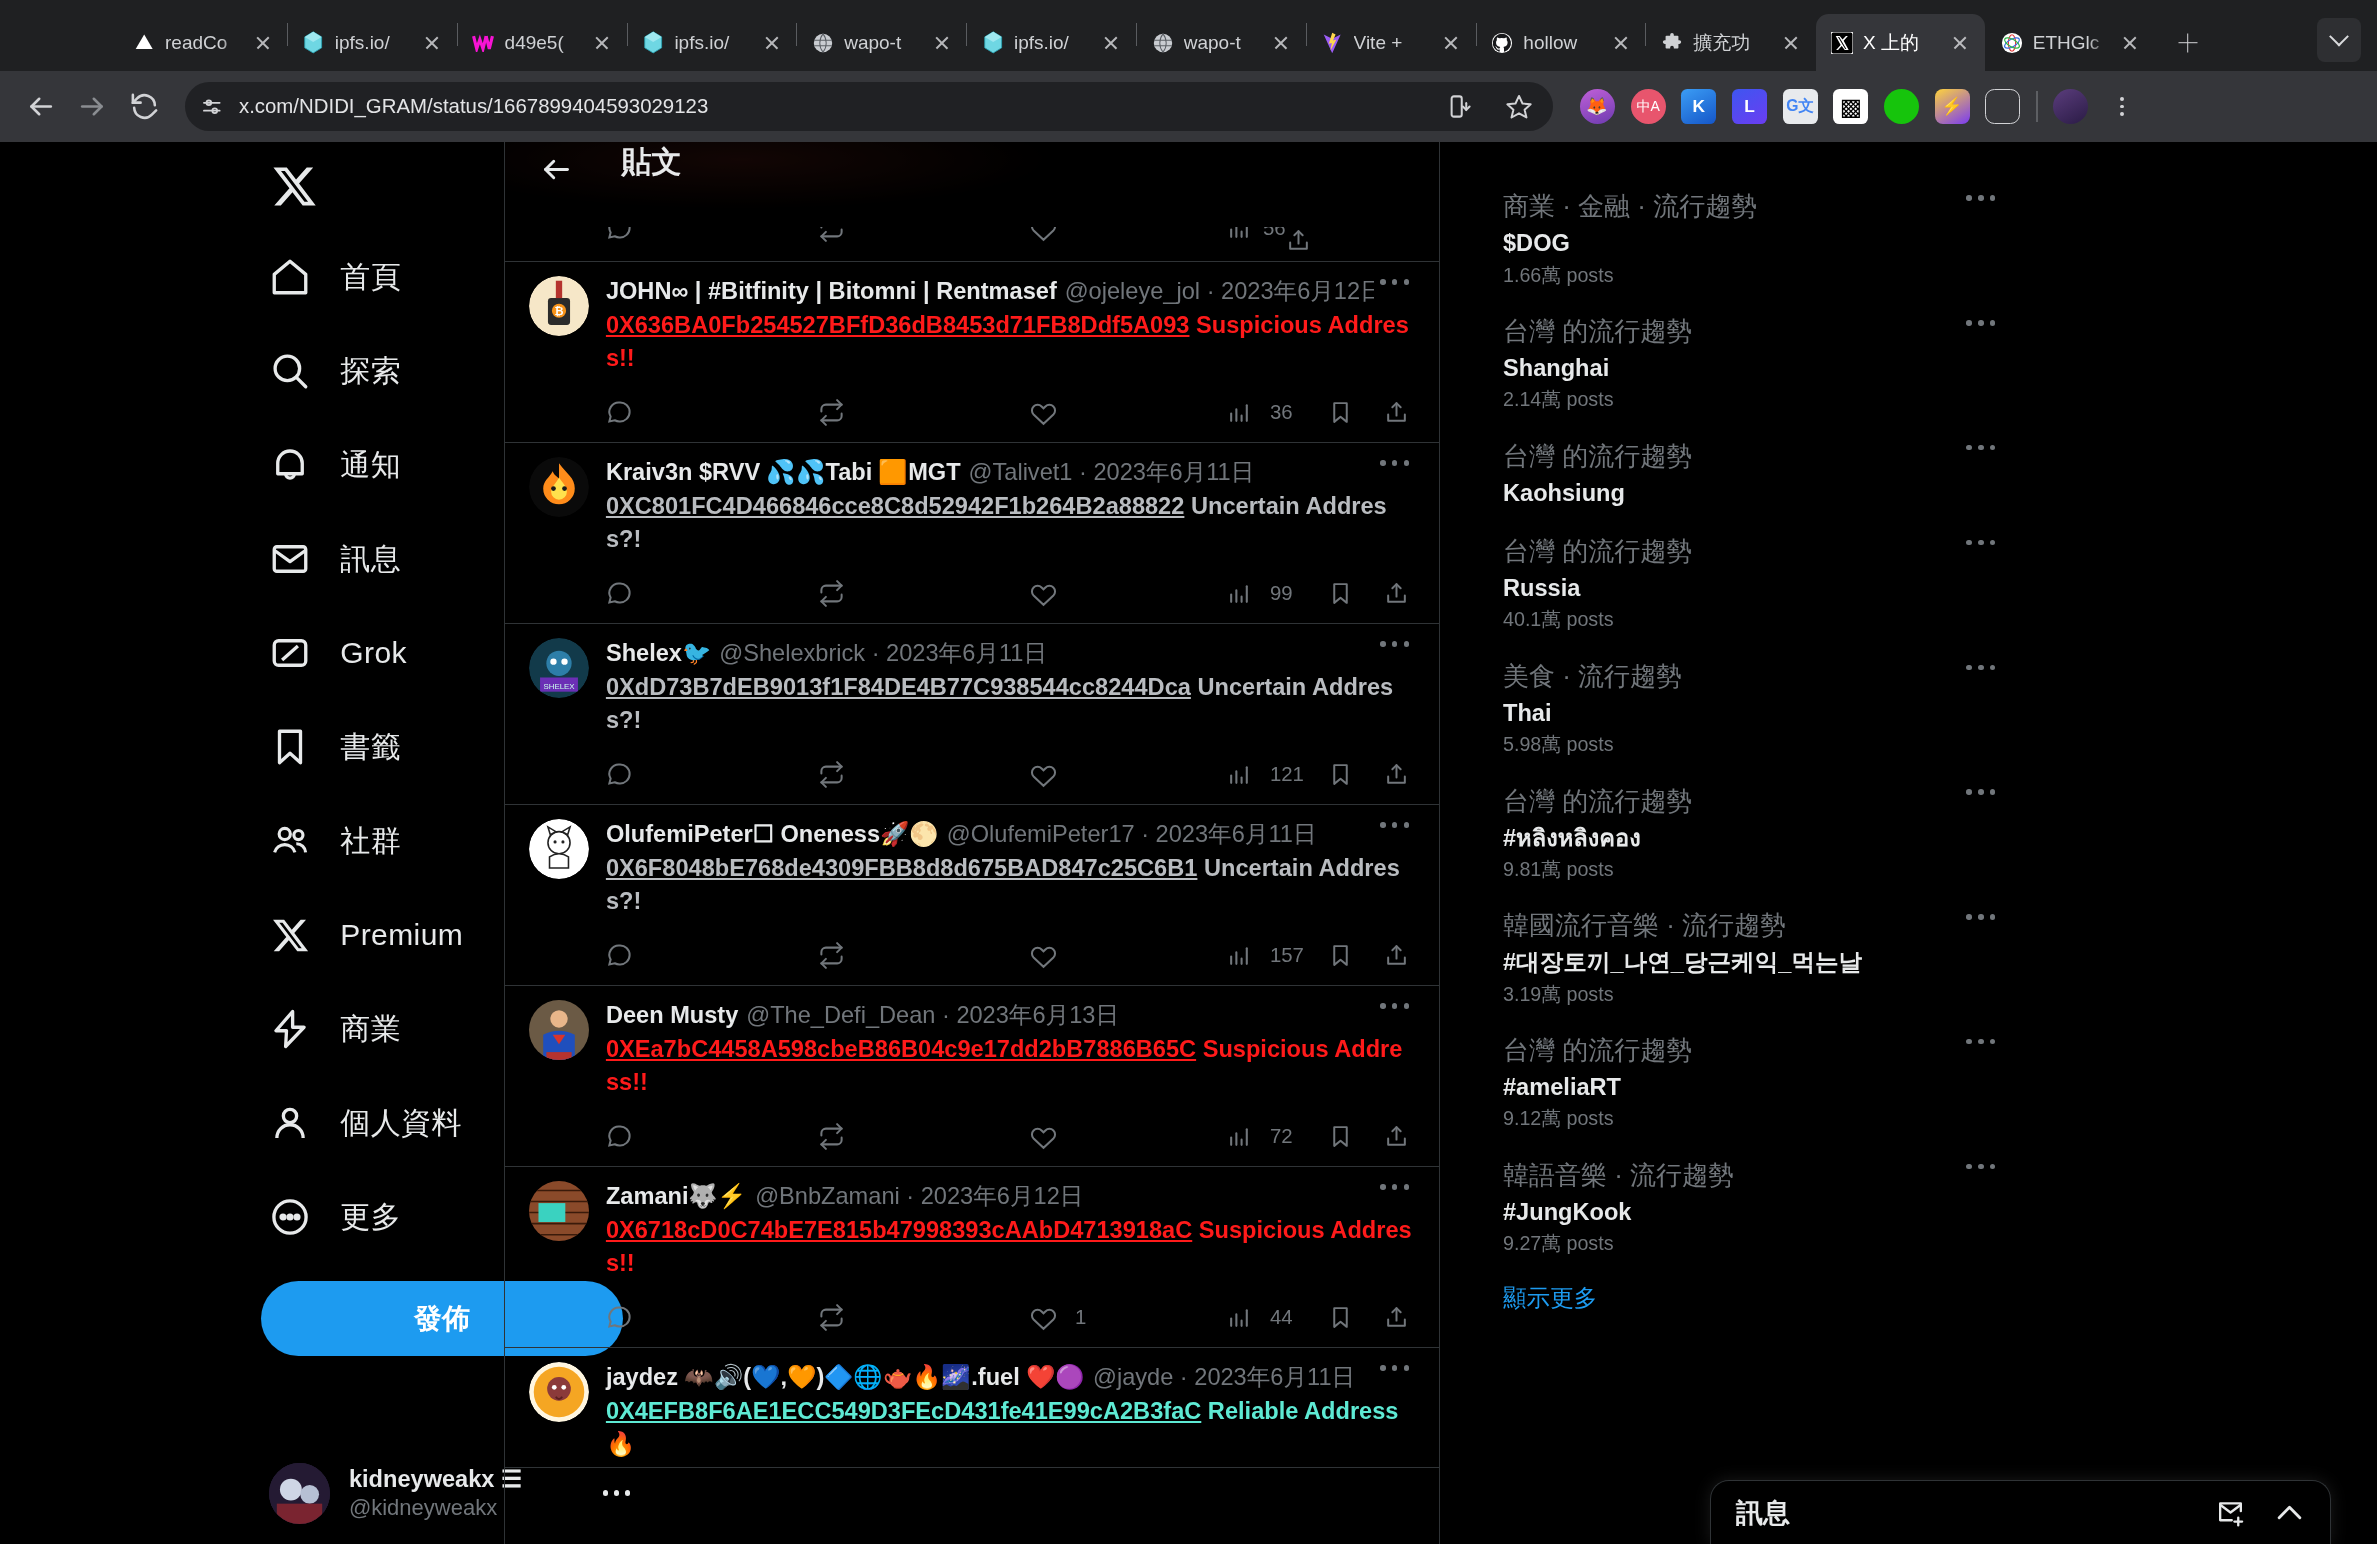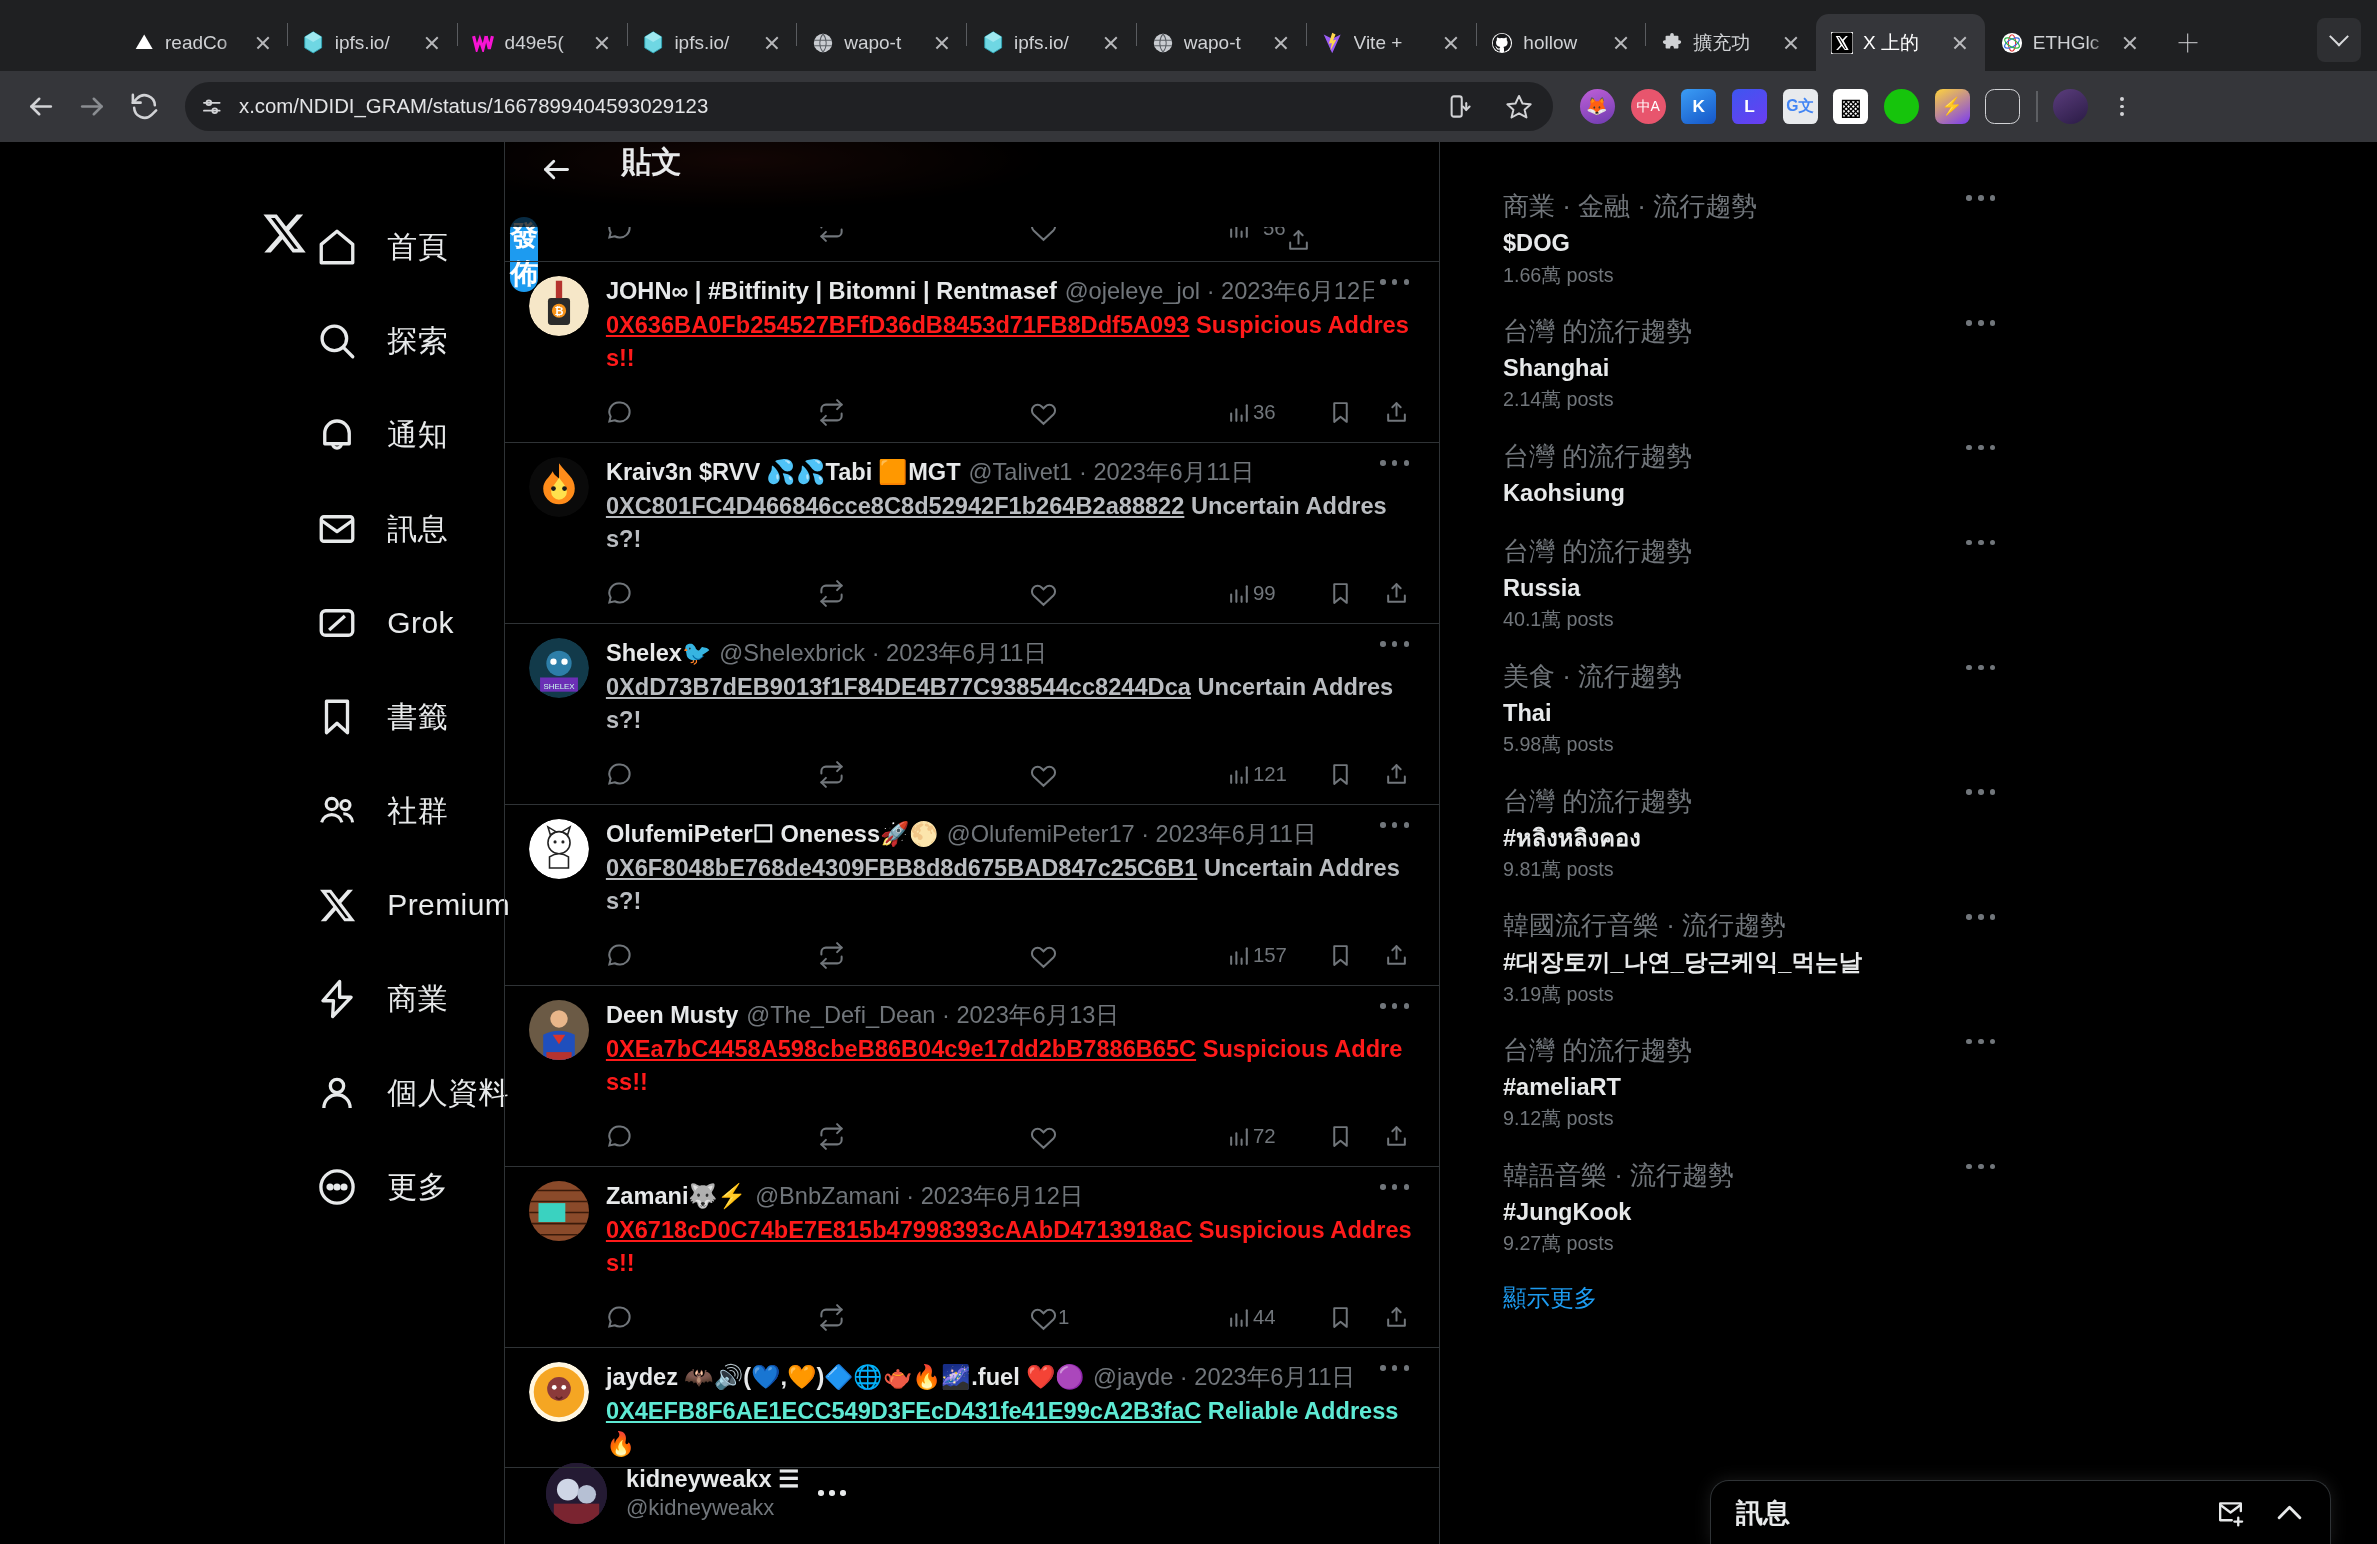--- a/index.html
+++ b/index.html
@@ -72,21 +72,21 @@
   .ext { width: 35px; height: 35px; border-radius: 6.3px; display: flex; align-items:center; justify-content:center; font-size: 17.3px; color:#fff; flex: 0 0 35px; }
   .vsep { width: 1.6px; height: 31px; background: #5d5f63; }
   .kebab { width: 36px; height: 36px; display:flex; flex-direction:column; align-items:center; justify-content:center; gap:3.9px; flex: 0 0 36px;}
   .kebab i { width: 3.9px; height: 3.9px; border-radius: 50%; background: #d2d3d6; display:block; }
 
   
   .page { flex: 1 1 auto; background: #000; display: flex; justify-content: center; overflow: hidden; position: relative; }
   .page-inner { width: 2249px; display: flex; gap: 0; }
 
   
-  .leftnav { width: 440px; flex: 0 0 440px; padding: 11px 0 0 197px; display: flex; flex-direction: row; margin-top: 47px; }
+  .leftnav { width: 440px; flex: 0 0 440px; padding: 11px 0 0 197px; display: flex; flex-direction: column; }
   .xlogo { width: 66px; height: 66px; display: flex; align-items: center; justify-content: center; margin-bottom: 11px; }
   .navitem { display: flex; align-items: center; gap: 27px; height: 94px; padding-left: 6.3px; }
   .navitem .ico { width: 46px; height: 46px; flex: 0 0 46px; display: flex; align-items: center; justify-content: center; }
   .navitem .lbl { font-size: 30px; color: #e7e9ea; font-weight: 400; letter-spacing: 0.4px; white-space: nowrap;}
   .postbtn {
     margin: 17.3px 0 0 0; width: 362px; height: 75px; border-radius: 38px; background: #1d9bf0;
     color: #fff; font-size: 28px; font-weight: 700; display: flex; align-items: center; justify-content: center;
   }
   .acct { margin-top: auto; margin-bottom: 7.9px; display: flex; align-items: center; gap: 19px; width: 377px; padding: 12.6px 7.9px; border-radius: 38px; }
   .acct .av { width: 61px; height: 61px; border-radius: 50%; flex: 0 0 61px; overflow: hidden; background: #2a2440; }
@@ -121,21 +121,21 @@
   .post .text { font-size: 23.6px; line-height: 1.42; margin-top: 1.6px; word-break: break-all; }
   .post .text .addr { text-decoration: underline; font-weight: 700; }
   .post .text .tag { font-weight: 700; }
   .sev-suspicious .addr, .sev-suspicious .tag { color: #ff1a1a; }
   .sev-uncertain .addr, .sev-uncertain .tag { color: #b9bcc0; }
   .sev-reliable .addr, .sev-reliable .tag { color: #5eead4; }
   .sev-reliable .addr { text-decoration-color: #00a02a; }
   .sev-suspicious .addr { text-decoration-color: #ff1a1a; }
 
   .actions { display: flex; align-items: center; margin-top: 12.6px; height: 49px; padding-right: 6.3px; }
-  .actions .act { display: flex; align-items: center; gap: 1px; color: #71767b; font-size: 20.4px; }
+  .actions .act { display: flex; align-items: center; gap: 18px; color: #71767b; font-size: 20.4px; }
   .actions .a1 { width: 212px; } .actions .a2 { width: 212px; } .actions .a3 { width: 197px; } .actions .a4 { flex: 1 1 auto; }
   .actions .right2 { display: flex; gap: 31px; margin-left: auto; }
 
   .partial-actions { display:flex; align-items:center; height: 35px; padding: 0 30px 0 101px; overflow:hidden; border-bottom: 0.8px solid #2f3336;}
   .partial-actions .act { display:flex; align-items:center; gap:11px; color:#71767b; font-size:20.4px; position: relative; top: -15.7px;}
 
   
   .rightbar { width: 621px; flex: 0 0 621px; padding: 14px 0 0 44px; }
   .searchbox {
     width: 535px; height: 61px; border-radius: 31px; background: #202327;

